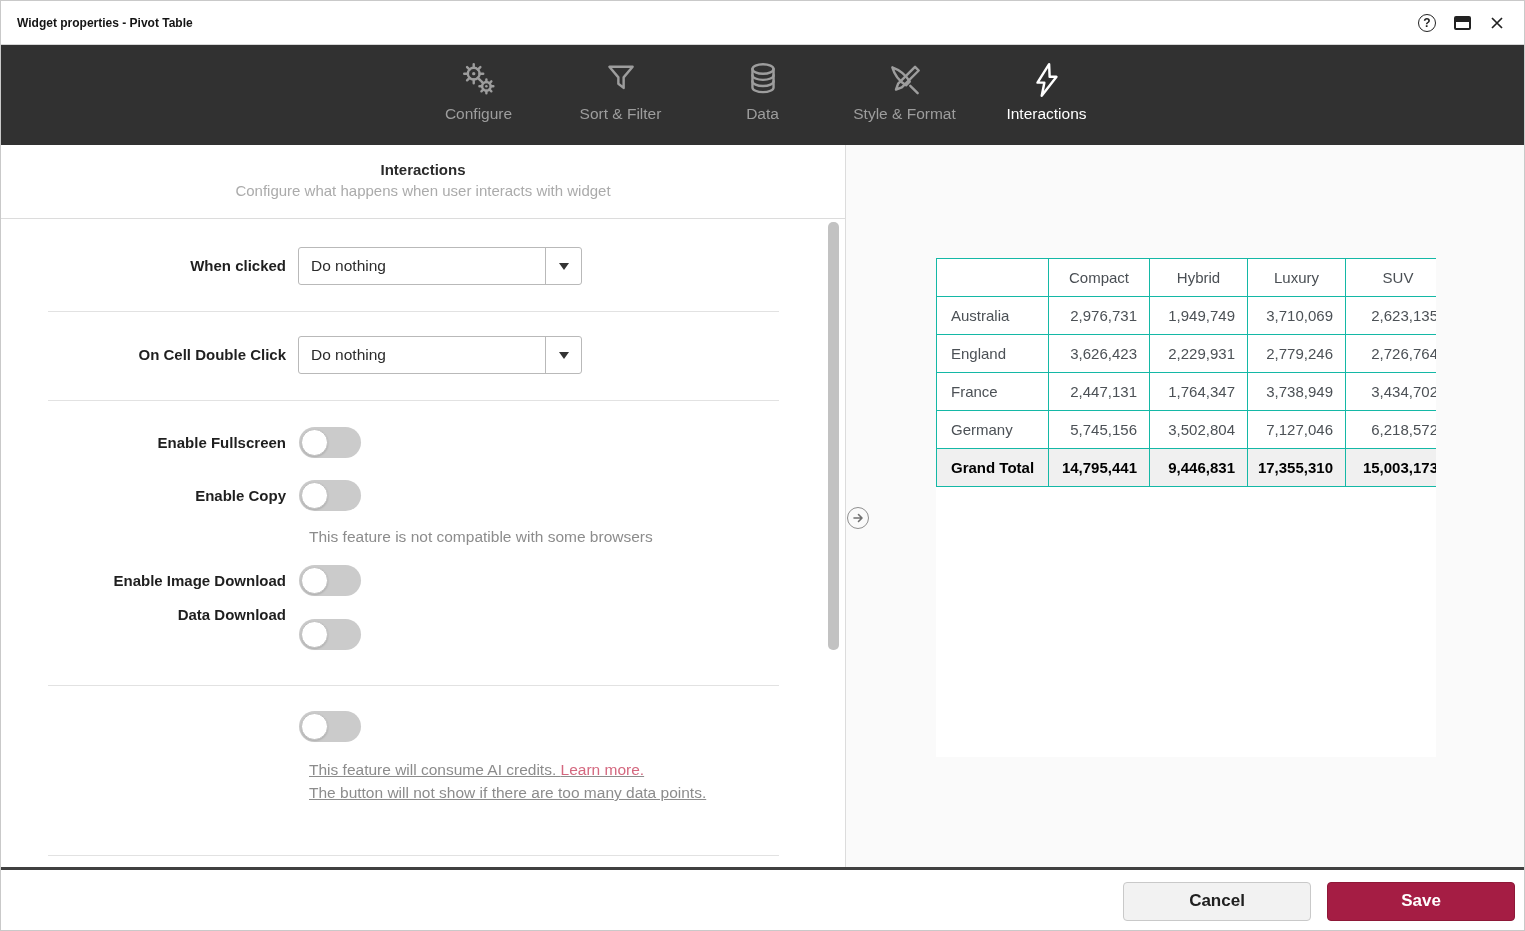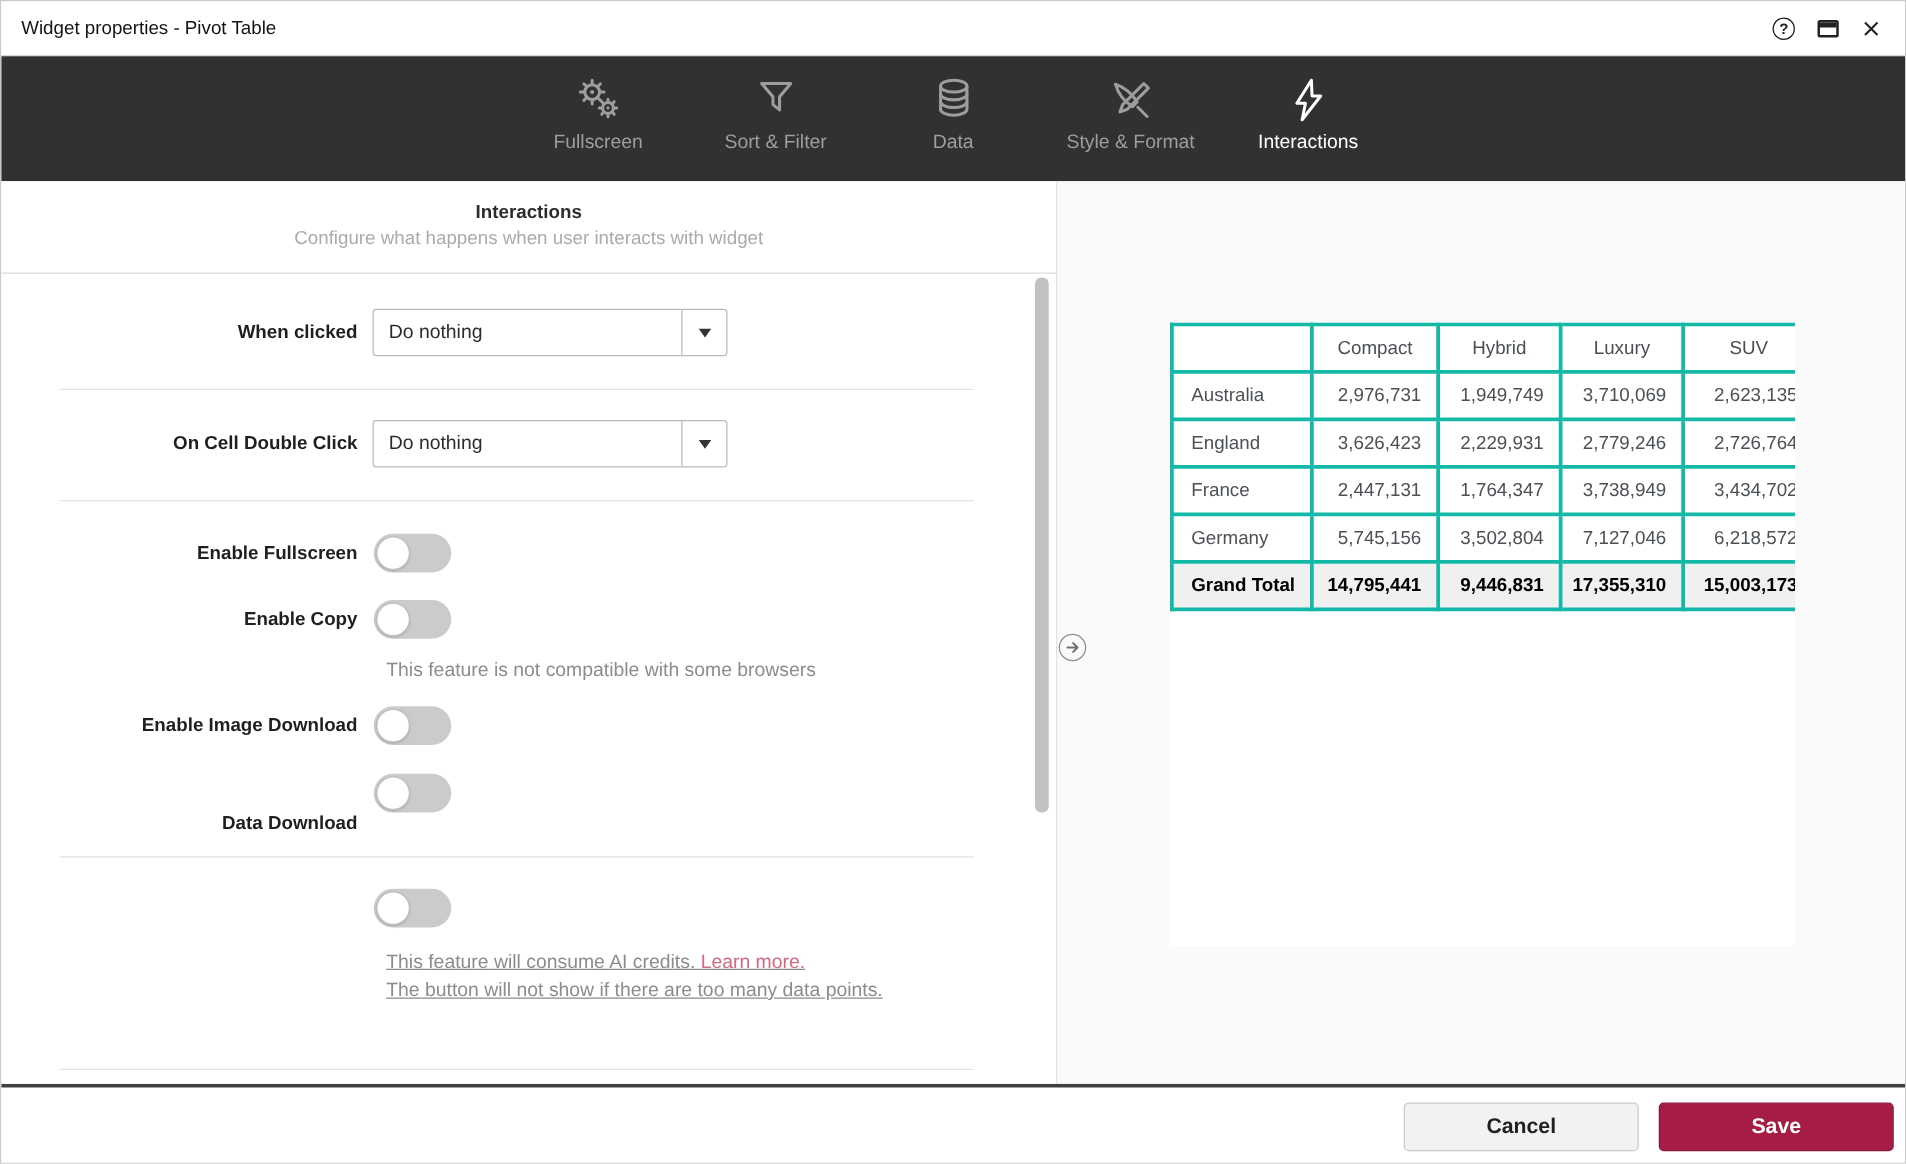--- a/index.html
+++ b/index.html
@@ -7,21 +7,21 @@
   body { font-family:"Liberation Sans", sans-serif; }
   .window {
     position:relative; width:1525px; height:931px; background:#fff;
     border:1px solid #c9c9c9; overflow:hidden; margin:0 auto;
   }
   
   .titlebar {
     height:44px; display:flex; align-items:center; padding:0 16px;
     background:#fff; border-bottom:1px solid #d6d6d6;
   }
-  .titlebar .title { font-size:15px; font-weight:normal; color:#141414;text-align:center; }
+  .titlebar .title { font-size:12px; font-weight:bold; color:#141414;text-align:center; }
   .titlebar .controls { margin-left:auto; display:flex; align-items:center; gap:13px; }
   .ctl-btn { width:22px; height:22px; display:flex; align-items:center; justify-content:center; cursor:pointer; background:none; border:none; }
   .help-circle {
     width:18px; height:18px; border:1.6px solid #222; border-radius:50%;
     display:flex; align-items:center; justify-content:center;
     font-size:12px; font-weight:bold; color:#222; line-height:1;
   }
   .maxi { width:17px; height:14px; border:2px solid #222; border-radius:2px; position:relative; }
   .maxi::before { content:""; position:absolute; left:0; top:0; right:0; height:4px; background:#222; }
   .close-x { font-size:19px; color:#222; line-height:1; font-weight:400; }
@@ -84,21 +84,21 @@
   }
   .expand-btn svg { stroke:currentColor; fill:none; stroke-width:1.6; stroke-linecap:round; stroke-linejoin:round; }
   .preview-card {
     position:absolute; left:90px; top:113px; width:500px; height:499px;
     background:#fff; overflow:hidden;
   }
   table.pivot { border-collapse:collapse; width:514px; table-layout:fixed; font-size:15px; color:#4c5156; }
   table.pivot col.c0 { width:112px; } table.pivot col.c1 { width:101px; }
   table.pivot col.c2 { width:98px; }  table.pivot col.c3 { width:98px; }
   table.pivot col.c4 { width:105px; }
-  table.pivot th, table.pivot td { border:3px solid #14b8a6; height:38px; white-space:nowrap; overflow:hidden; }
+  table.pivot th, table.pivot td { border:1px solid #14b8a6; height:38px; white-space:nowrap; overflow:hidden; }
   table.pivot th { font-weight:normal; text-align:center; color:#4a4f54; }
   table.pivot td.rowlabel { text-align:left; padding-left:14px; }
   table.pivot td.val { text-align:right; padding-right:12px; }
   table.pivot tr.total { background:#f0f0f0; }
   table.pivot tr.total td { font-weight:bold; color:#000000; }
   
   .footer {
     height:65px; border-top:3px solid #404040; background:#fff;
     display:flex; align-items:center; justify-content:flex-end; gap:16px; padding-right:9px;
   }
@@ -133,21 +133,21 @@
       <span class="ticon">
         <svg width="38" height="38" viewBox="0 0 36 36">
           <circle cx="13" cy="12" r="5.6"></circle>
           <circle cx="13" cy="12" r="1.6" fill="currentColor" stroke="none"></circle>
           <path d="M18.6,12 L22,12 M16.9,15.9 L19.3,18.3 M13,17.6 L13,21 M9.1,15.9 L6.7,18.3 M7.4,12 L4,12 M9.1,8.1 L6.7,5.7 M13,6.4 L13,3 M16.9,8.1 L19.3,5.7"></path>
           <circle cx="25" cy="24" r="4.1"></circle>
           <circle cx="25" cy="24" r="1.2" fill="currentColor" stroke="none"></circle>
           <path d="M29.1,24 L31.6,24 M27.9,26.9 L29.7,28.7 M25,28.1 L25,30.6 M22.1,26.9 L20.3,28.7 M20.9,24 L18.4,24 M22.1,21.1 L20.3,19.3 M25,19.9 L25,17.4 M27.9,21.1 L29.7,19.3"></path>
         </svg>
       </span>
-      <span class="tlabel">Fullscreen</span>
+      <span class="tlabel">Configure</span>
     </div>
     <div class="tab">
       <span class="ticon">
         <svg width="38" height="38" viewBox="0 0 36 36">
           <path d="M7,5.5 L29,5.5 L20.5,15.5 L20.5,25.5 L15.5,21.5 L15.5,15.5 Z"></path>
         </svg>
       </span>
       <span class="tlabel">Sort &amp; Filter</span>
     </div>
     <div class="tab">
@@ -231,21 +231,21 @@
 
         <div class="note" style="top:309px;">This feature is not compatible with some browsers</div>
 
         <div class="frow" style="top:346px;">
           <div class="flabel tg-label">Enable Image Download</div>
         </div>
         <div class="toggle" style="top:346px;">
             <span class="knob"></span>
           </div>
 
-        <div class="frow" style="top:424px;">
+        <div class="frow" style="top:380px;">
           <div class="flabel tg-label">Data Download</div>
         </div>
         <div class="toggle" style="top:400px;">
             <span class="knob"></span>
           </div>
 
         <div class="sep" style="top:466px;"></div>
 
         <div class="toggle" style="top:492px;">
             <span class="knob"></span>

